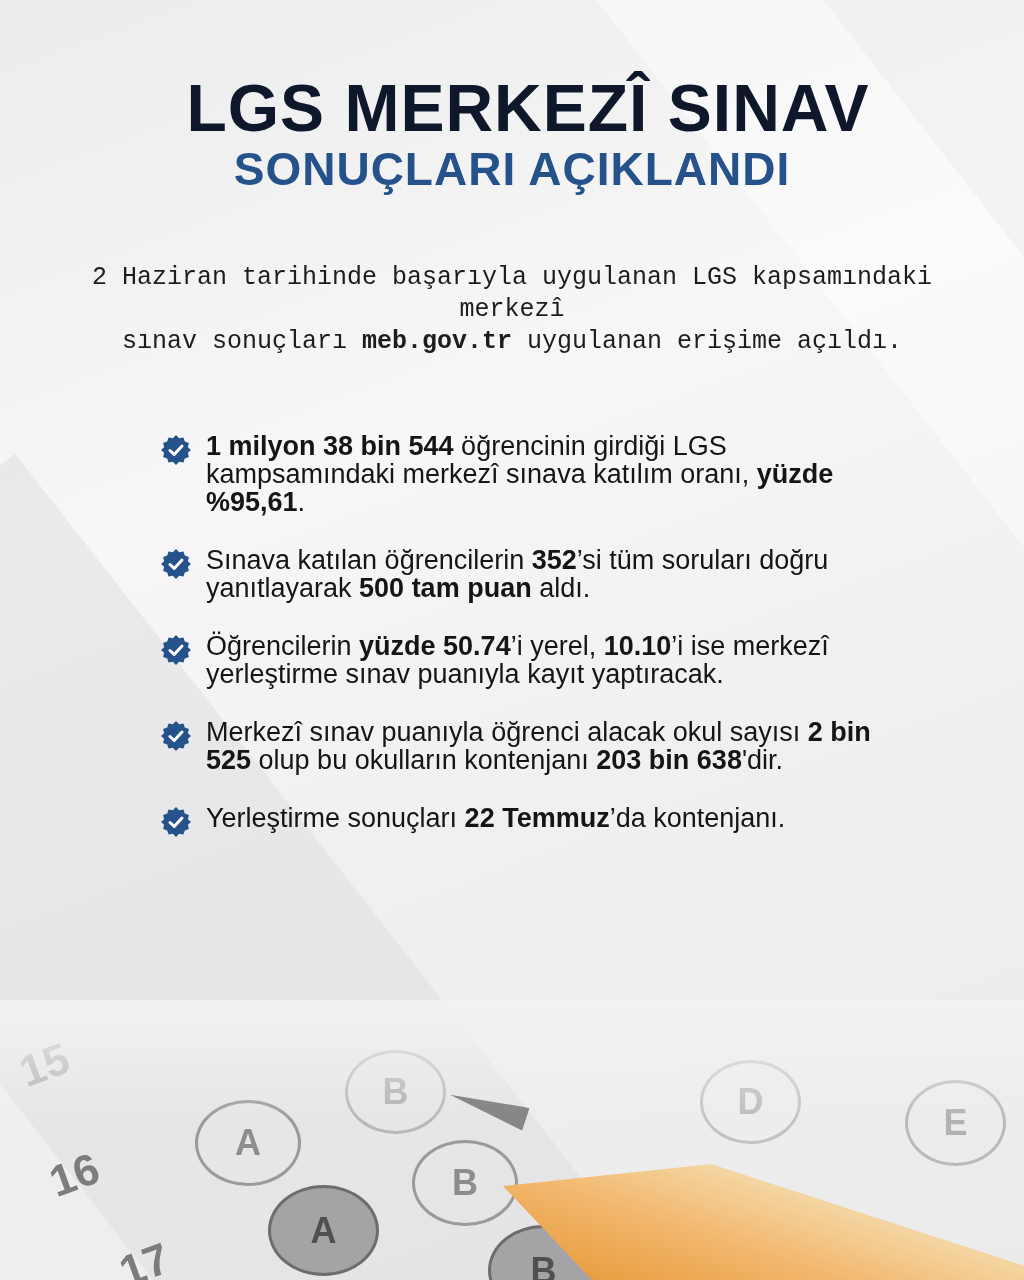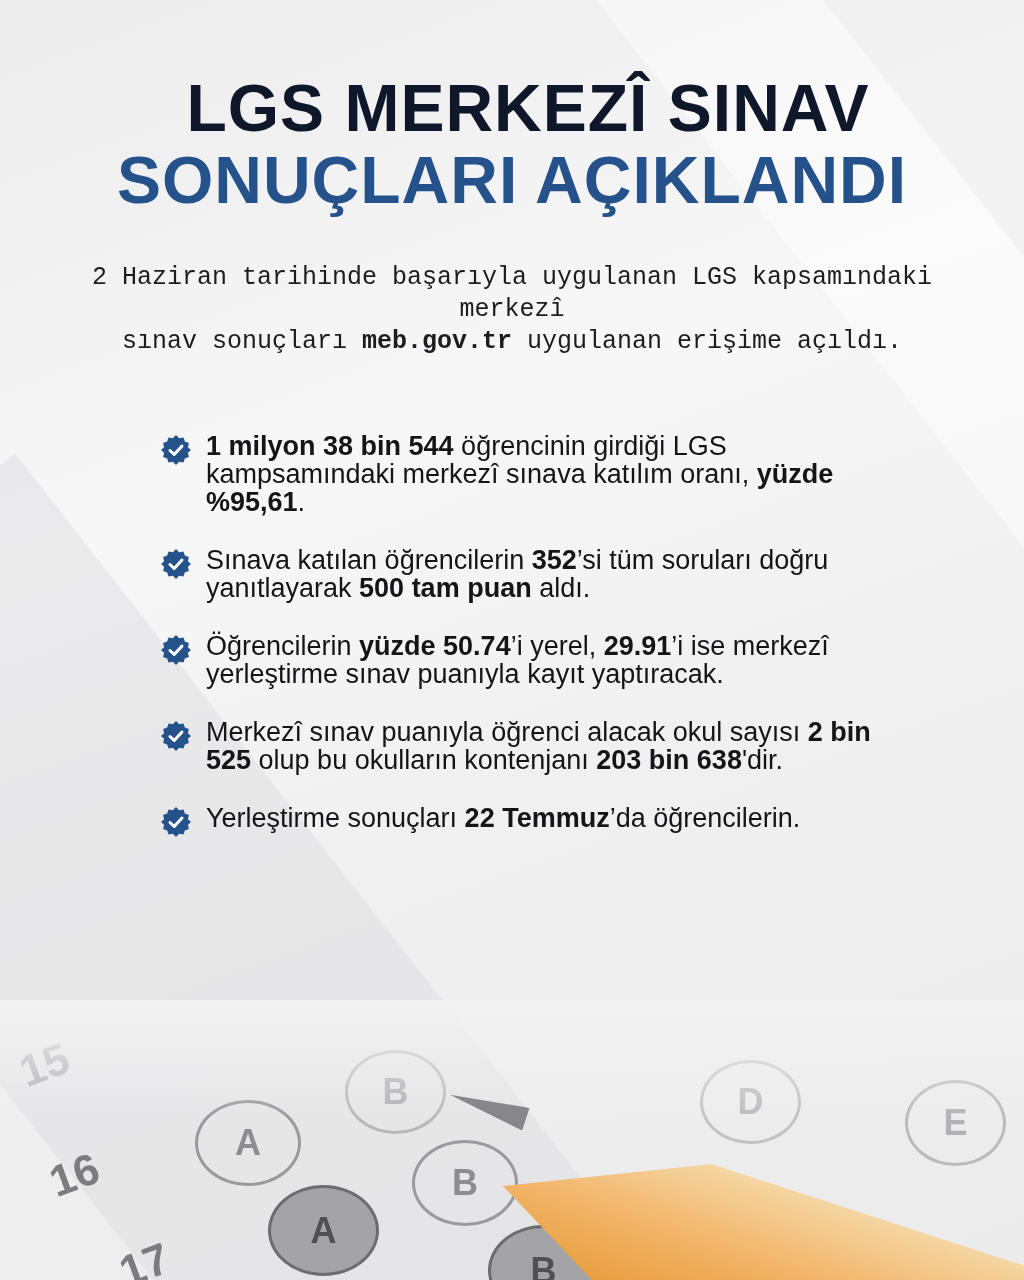--- a/index.html
+++ b/index.html
@@ -7,21 +7,21 @@
     font-family: "Liberation Sans", "DejaVu Sans", sans-serif; background:#f2f2f3; }
   .bg { position:absolute; inset:0; overflow:hidden;
     background: linear-gradient(160deg,#ececed 0%,#f7f7f8 35%,#f0f0f1 60%,#ebebec 100%); }
   .band { position:absolute; background:#ffffff; opacity:.55; transform-origin:0 0; }
   .b1 { left:440px; top:-200px; width:520px; height:1700px; transform:rotate(-38deg); opacity:.45; }
   .b2 { left:620px; top:-260px; width:260px; height:1800px; transform:rotate(-38deg); background:#e4e4e6; opacity:.35; }
   .b3 { left:-300px; top:700px; width:400px; height:1200px; transform:rotate(-38deg); background:#dcdcde; opacity:.45; }
 
   .title { position:absolute; left:0; width:1024px; text-align:center; font-weight:900; letter-spacing:1px; }
   .t1 { top:70px; font-size:66px; color:#0f172a;margin-left:16px; }
-  .t2 { top:142px; font-size:66px; color:#26528c; }
+  .t2 { top:142px; font-size:46px; color:#26528c; }
 
   .intro { position:absolute; top:262px; left:60px; width:904px; text-align:center; font-size:25px; line-height:32px; color:#1d1d1f;font-family:Liberation Mono, monospace; }
   .intro b { font-weight:700;margin-top:12px; }
 
   .list { position:absolute; top:432px; left:160px; width:720px; }
   .item { display:flex; align-items:flex-start; margin-bottom:30px; }
   .badge { width:32px; height:32px; flex:0 0 32px; margin-top:2px; margin-right:14px; }
   .item-text { font-size:27px; line-height:28px; color:#151517; }
   .item-text b { font-weight:700; }
 
@@ -84,29 +84,29 @@
     <path fill="#26528c" d="M16 1 L19.2 4.3 L23.5 3.4 L24.8 7.6 L28.9 9 L27.9 13.3 L31 16 L27.9 18.7 L28.9 23 L24.8 24.4 L23.5 28.6 L19.2 27.7 L16 31 L12.8 27.7 L8.5 28.6 L7.2 24.4 L3.1 23 L4.1 18.7 L1 16 L4.1 13.3 L3.1 9 L7.2 7.6 L8.5 3.4 L12.8 4.3 Z"></path>
     <path fill="none" stroke="#fff" stroke-width="3" stroke-linecap="round" stroke-linejoin="round" d="M10 16.5 L14.2 20.5 L22 12"></path>
   </svg>
 <div class="item-text"><span>Sınava katılan öğrencilerin </span><b>352</b><span>’si tüm soruları doğru yanıtlayarak </span><b>500 tam puan</b><span> aldı.</span></div>
     </div>
     <div class="item">
   <svg class="badge" viewBox="0 0 32 32">
     <path fill="#26528c" d="M16 1 L19.2 4.3 L23.5 3.4 L24.8 7.6 L28.9 9 L27.9 13.3 L31 16 L27.9 18.7 L28.9 23 L24.8 24.4 L23.5 28.6 L19.2 27.7 L16 31 L12.8 27.7 L8.5 28.6 L7.2 24.4 L3.1 23 L4.1 18.7 L1 16 L4.1 13.3 L3.1 9 L7.2 7.6 L8.5 3.4 L12.8 4.3 Z"></path>
     <path fill="none" stroke="#fff" stroke-width="3" stroke-linecap="round" stroke-linejoin="round" d="M10 16.5 L14.2 20.5 L22 12"></path>
   </svg>
-<div class="item-text"><span>Öğrencilerin </span><b>yüzde 50.74</b><span>’i yerel, </span><b>29.91</b><span>’i ise merkezî yerleştirme sınav puanıyla kayıt yaptıracak.</span></div>
+<div class="item-text"><span>Öğrencilerin </span><b>yüzde 50.74</b><span>’i yerel, </span><b>10.10</b><span>’i ise merkezî yerleştirme sınav puanıyla kayıt yaptıracak.</span></div>
     </div>
     <div class="item">
   <svg class="badge" viewBox="0 0 32 32">
     <path fill="#26528c" d="M16 1 L19.2 4.3 L23.5 3.4 L24.8 7.6 L28.9 9 L27.9 13.3 L31 16 L27.9 18.7 L28.9 23 L24.8 24.4 L23.5 28.6 L19.2 27.7 L16 31 L12.8 27.7 L8.5 28.6 L7.2 24.4 L3.1 23 L4.1 18.7 L1 16 L4.1 13.3 L3.1 9 L7.2 7.6 L8.5 3.4 L12.8 4.3 Z"></path>
     <path fill="none" stroke="#fff" stroke-width="3" stroke-linecap="round" stroke-linejoin="round" d="M10 16.5 L14.2 20.5 L22 12"></path>
   </svg>
 <div class="item-text"><span>Merkezî sınav puanıyla öğrenci alacak okul sayısı </span><b>2 bin 525</b><span> olup bu okulların kontenjanı </span><b>203 bin 638</b><span>'dir.</span></div>
     </div>
     <div class="item">
   <svg class="badge" viewBox="0 0 32 32">
     <path fill="#26528c" d="M16 1 L19.2 4.3 L23.5 3.4 L24.8 7.6 L28.9 9 L27.9 13.3 L31 16 L27.9 18.7 L28.9 23 L24.8 24.4 L23.5 28.6 L19.2 27.7 L16 31 L12.8 27.7 L8.5 28.6 L7.2 24.4 L3.1 23 L4.1 18.7 L1 16 L4.1 13.3 L3.1 9 L7.2 7.6 L8.5 3.4 L12.8 4.3 Z"></path>
     <path fill="none" stroke="#fff" stroke-width="3" stroke-linecap="round" stroke-linejoin="round" d="M10 16.5 L14.2 20.5 L22 12"></path>
   </svg>
-<div class="item-text"><span>Yerleştirme sonuçları </span><b>22 Temmuz</b><span>’da öğrencilerin.</span></div>
+<div class="item-text"><span>Yerleştirme sonuçları </span><b>22 Temmuz</b><span>’da kontenjanı.</span></div>
     </div>
   </div>
 
 </body></html>

